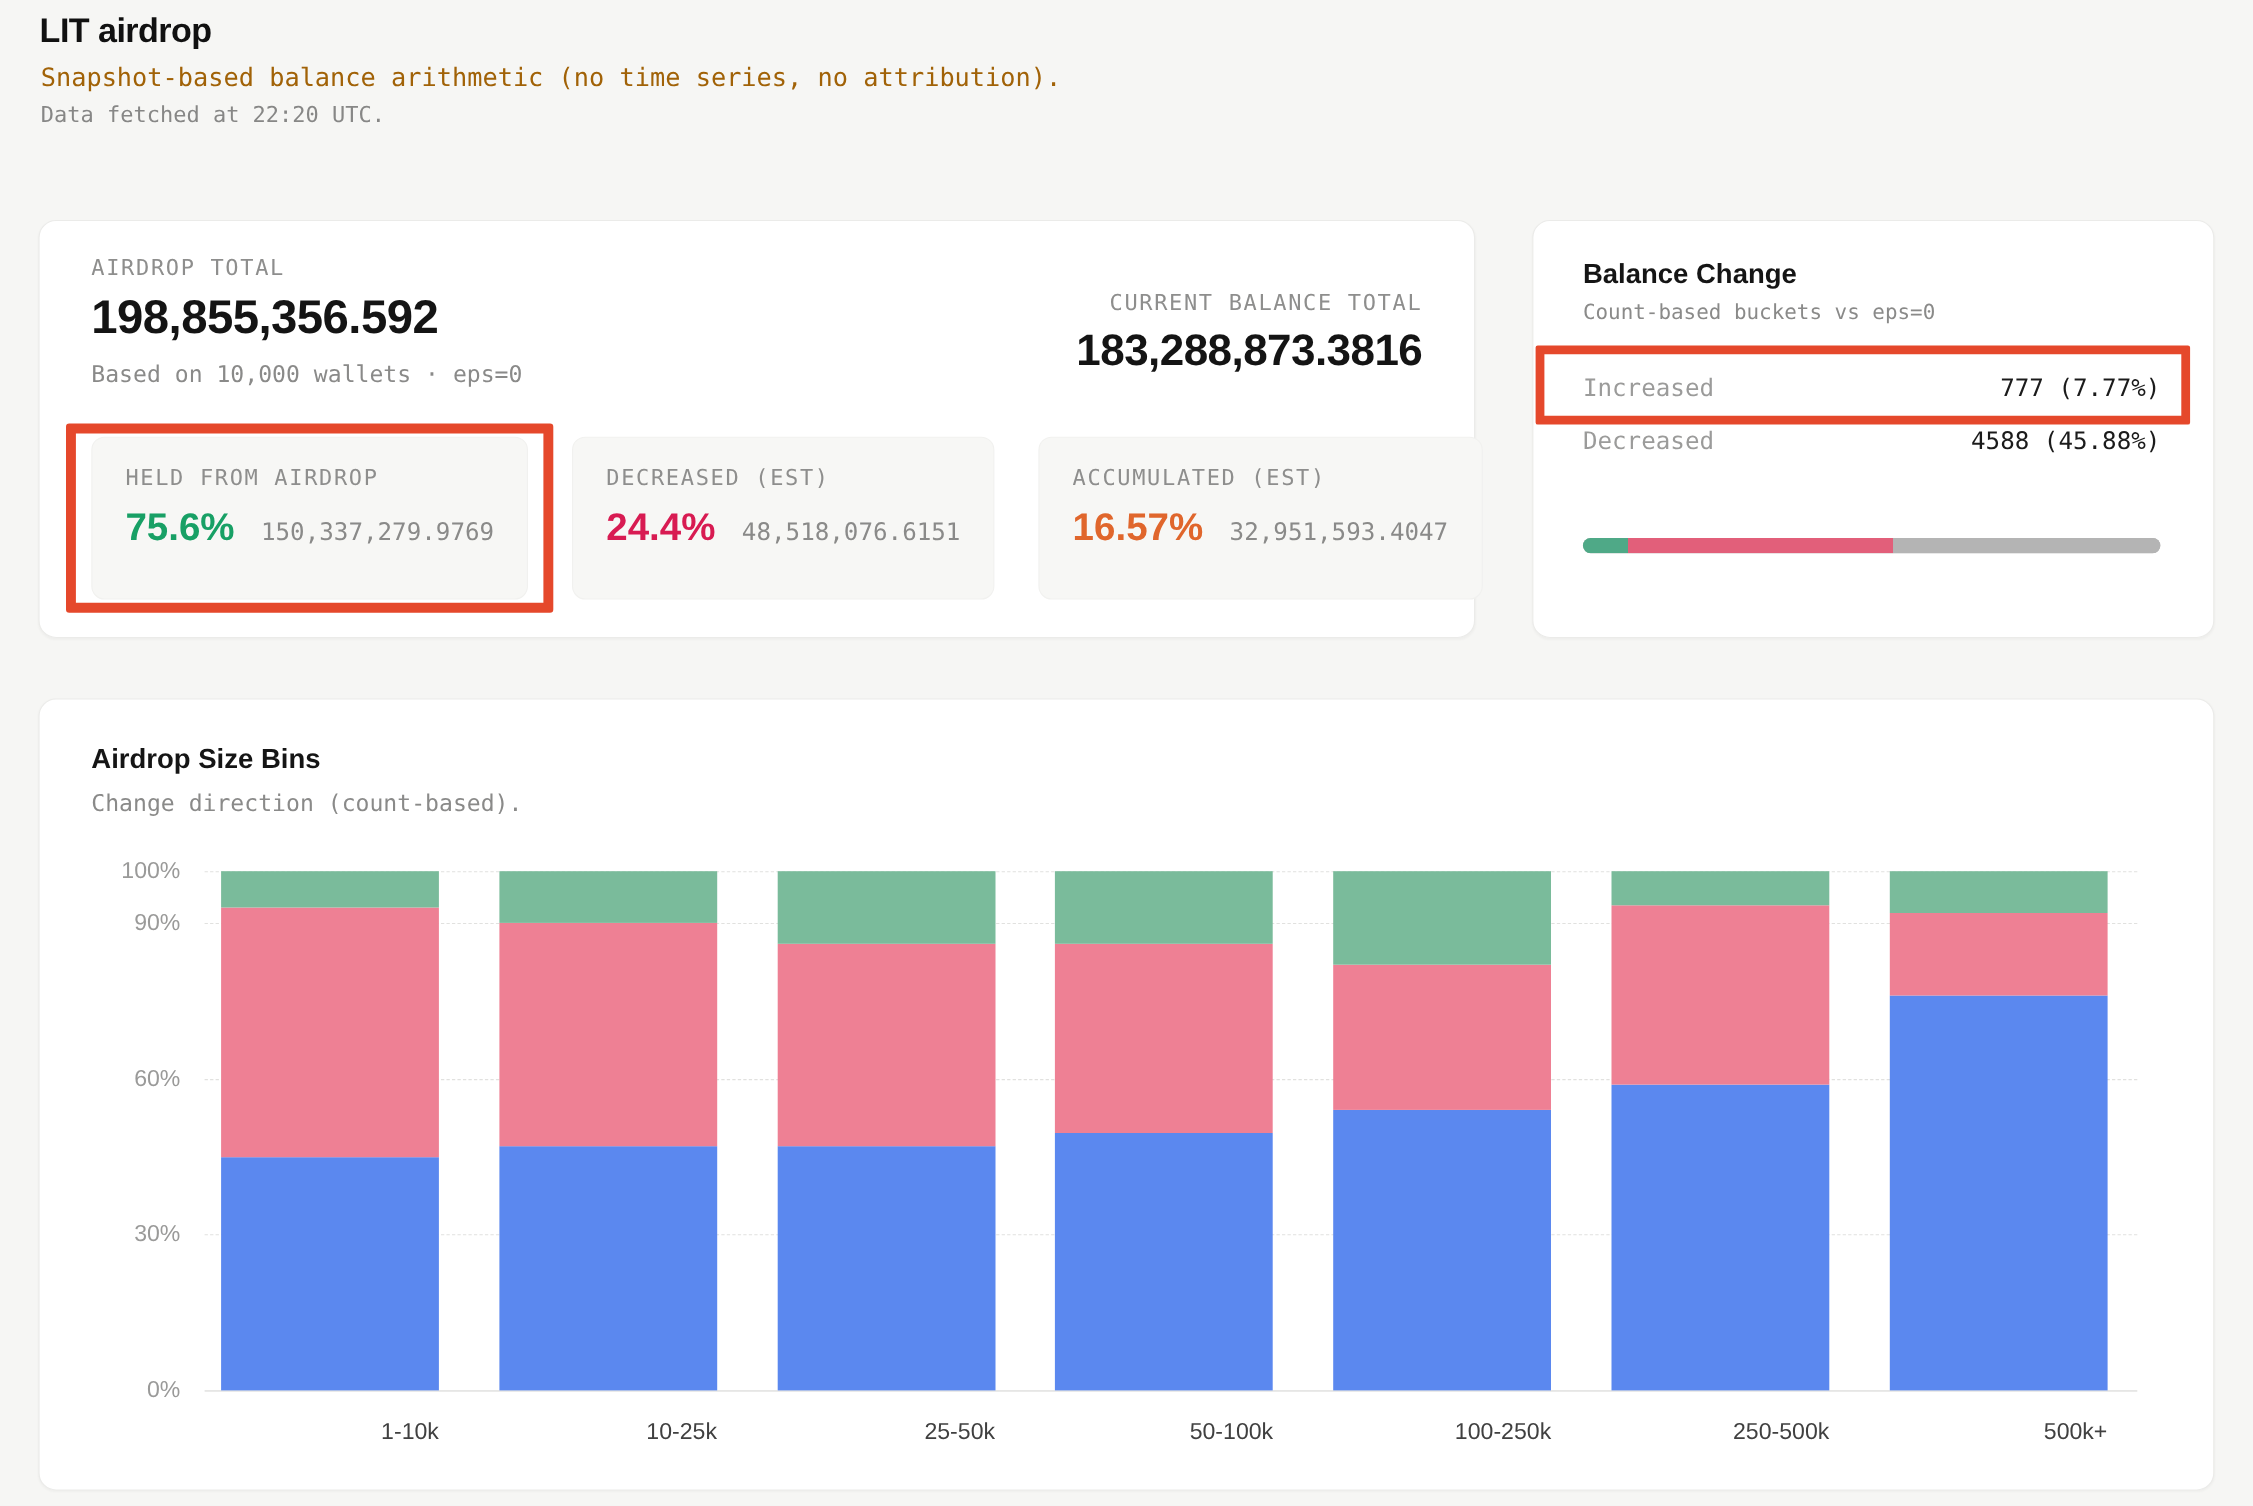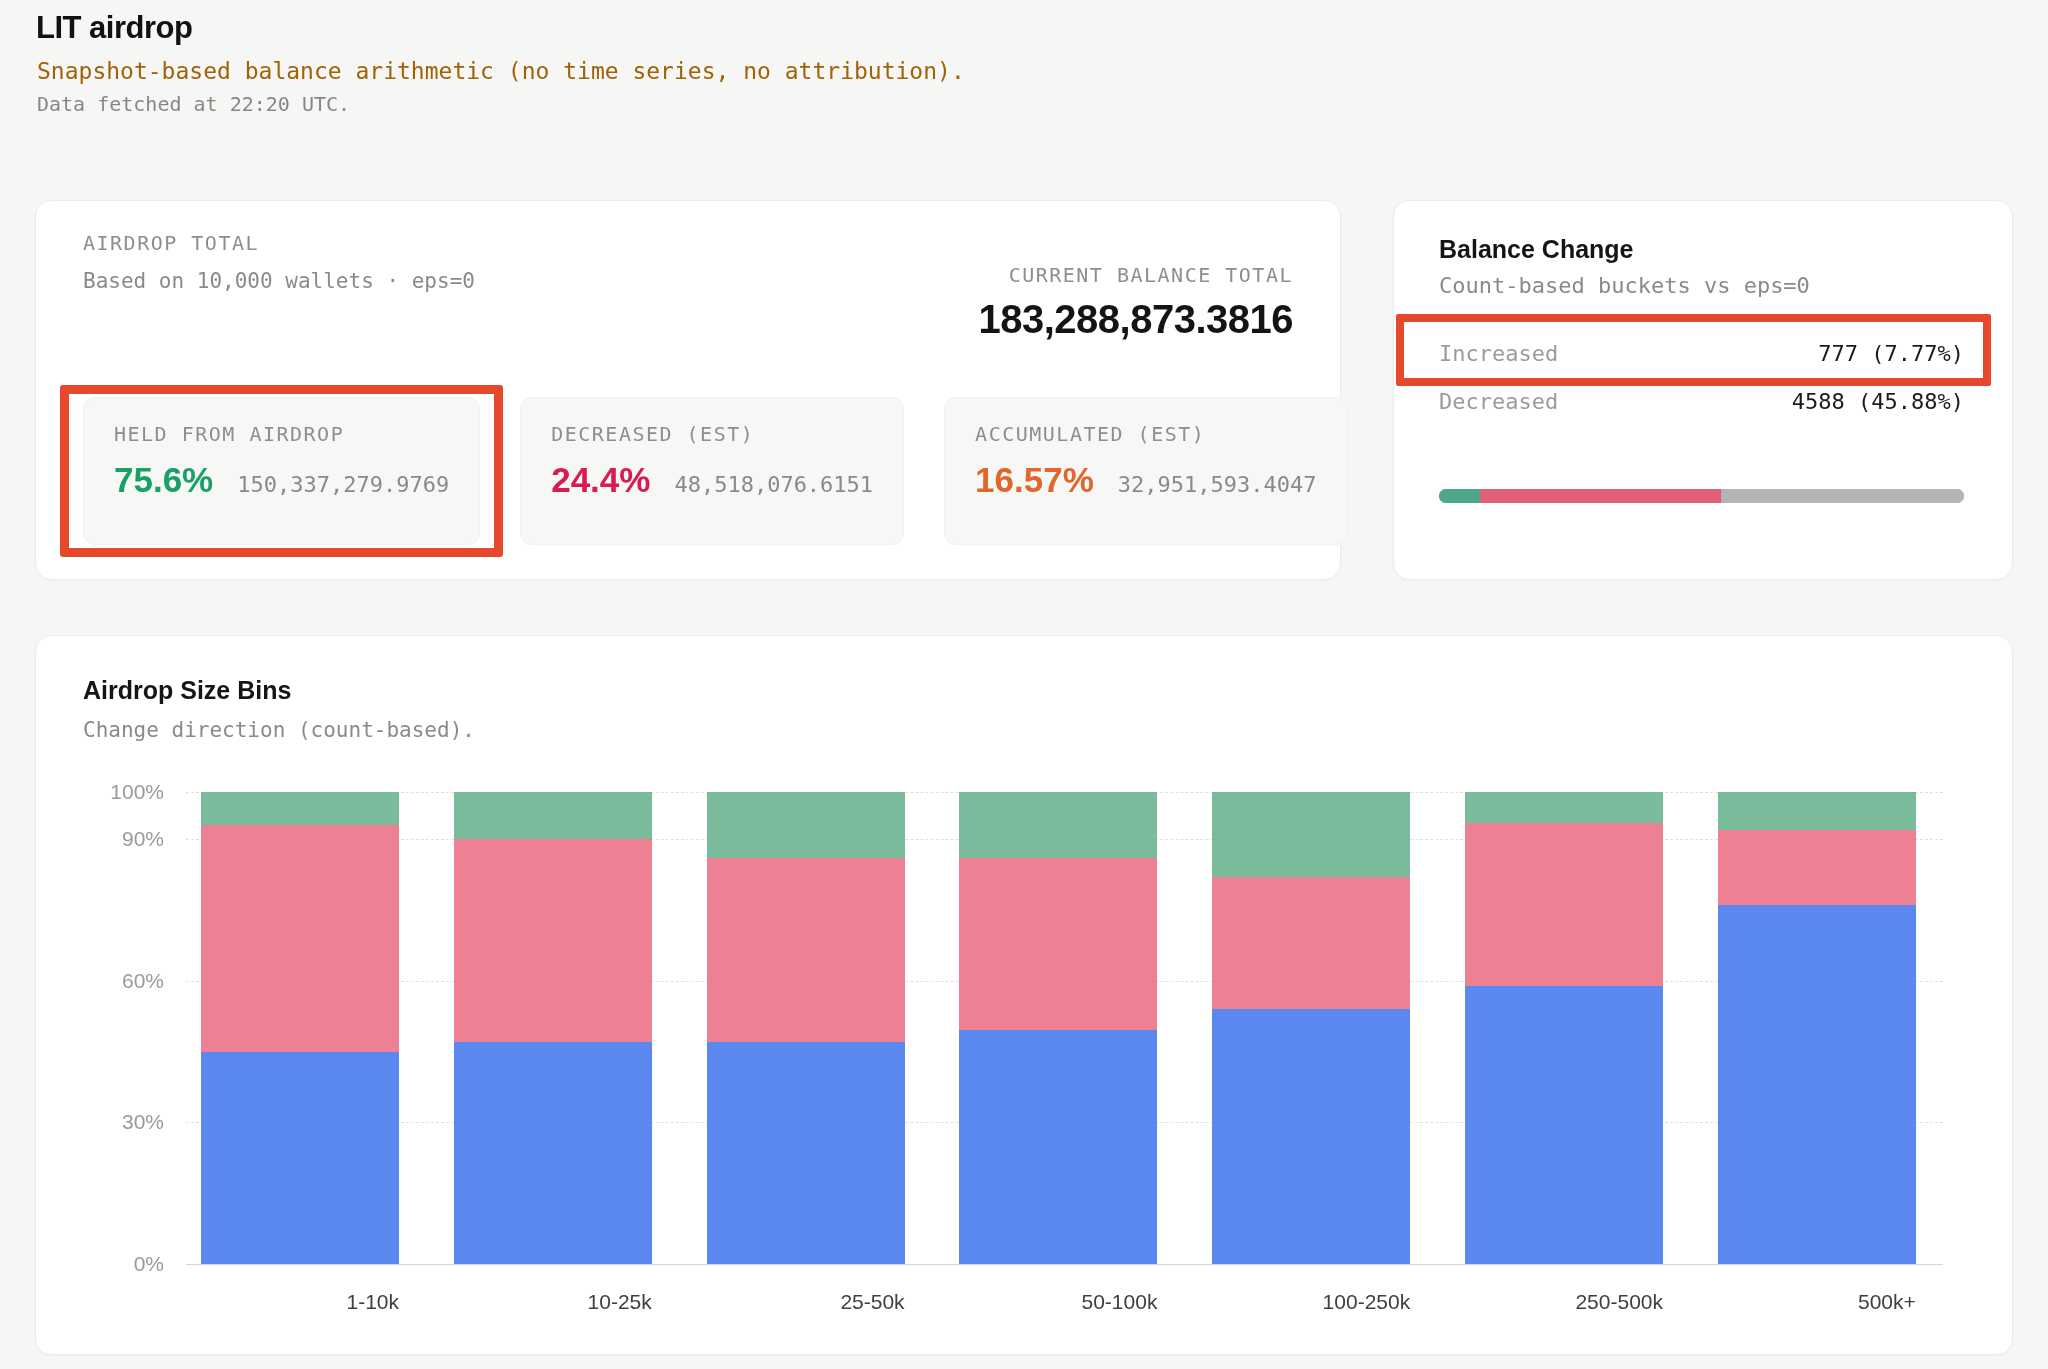--- a/index.html
+++ b/index.html
@@ -37,21 +37,21 @@
 
   .tiles { position:absolute; left:47px; right:31px; top:196px; height:148px; display:flex; gap:40px; }
   .tile { flex:1; background:#f7f7f5; border:1px solid #f1f1ef; border-radius:12px; padding:24px 30px; position:relative; }
   .pct-row { display:flex; align-items:baseline; gap:24px; margin-top:14px; }
   .pct { font-size:35px; font-weight:600; }
   .tile-val { font-family:"DejaVu Sans Mono", monospace; font-size:22px; color:#8a8a89; }
   .tile.highlighted::after { content:""; position:absolute; inset:-13px -24px; border:9px solid var(--hl);
                              border-radius:3px; pointer-events:none; }
 
   .bc-title { position:absolute; left:45px; top:34px; font-size:25px; font-weight:700; color:#151515; }
-  .bc-sub { position:absolute; left:45px; top:72px; font-size:22px; color:#8a8a89; }
+  .bc-sub { position:absolute; left:45px; top:72px; font-size:19px; color:#8a8a89; }
   .bc-rows { position:absolute; left:45px; right:48px; top:128px; }
   .brow { position:relative; height:48px; display:flex; align-items:center; justify-content:space-between;
           font-family:"DejaVu Sans Mono", monospace; font-size:22px; }
   .brow .blabel { color:#9b9b9a; }
   .brow .bval { color:#1b1b1b; }
   .brow.highlighted::after { content:""; position:absolute; inset:-15px -27px -9px -43px; border:8px solid var(--hl);
                              border-radius:2px; pointer-events:none; }
   .progress { position:absolute; left:45px; right:48px; top:288px; height:14px; border-radius:7px;
               overflow:hidden; display:flex; background:#b4b4b4; }
   .progress .seg { height:100%; }
@@ -73,20 +73,21 @@
 <div class="page">
 
   <div class="title">LIT airdrop</div>
   <div class="subtitle mono">Snapshot-based balance arithmetic (no time series, no attribution).</div>
   <div class="fetched mono">Data fetched at 22:20 UTC.</div>
 
 
   <section class="card card-summary">
     <div class="airdrop-total">
       <div class="label-mono">AIRDROP TOTAL</div>
+      <div class="big">198,855,356.592</div>
       <div class="note">Based on 10,000 wallets · eps=0</div>
     </div>
     <div class="current-balance">
       <div class="label-mono">CURRENT BALANCE TOTAL</div>
       <div class="big big2">183,288,873.3816</div>
     </div>
 
     <div class="tiles">
       <div class="tile highlighted">
         <div class="label-mono">HELD FROM AIRDROP</div>

